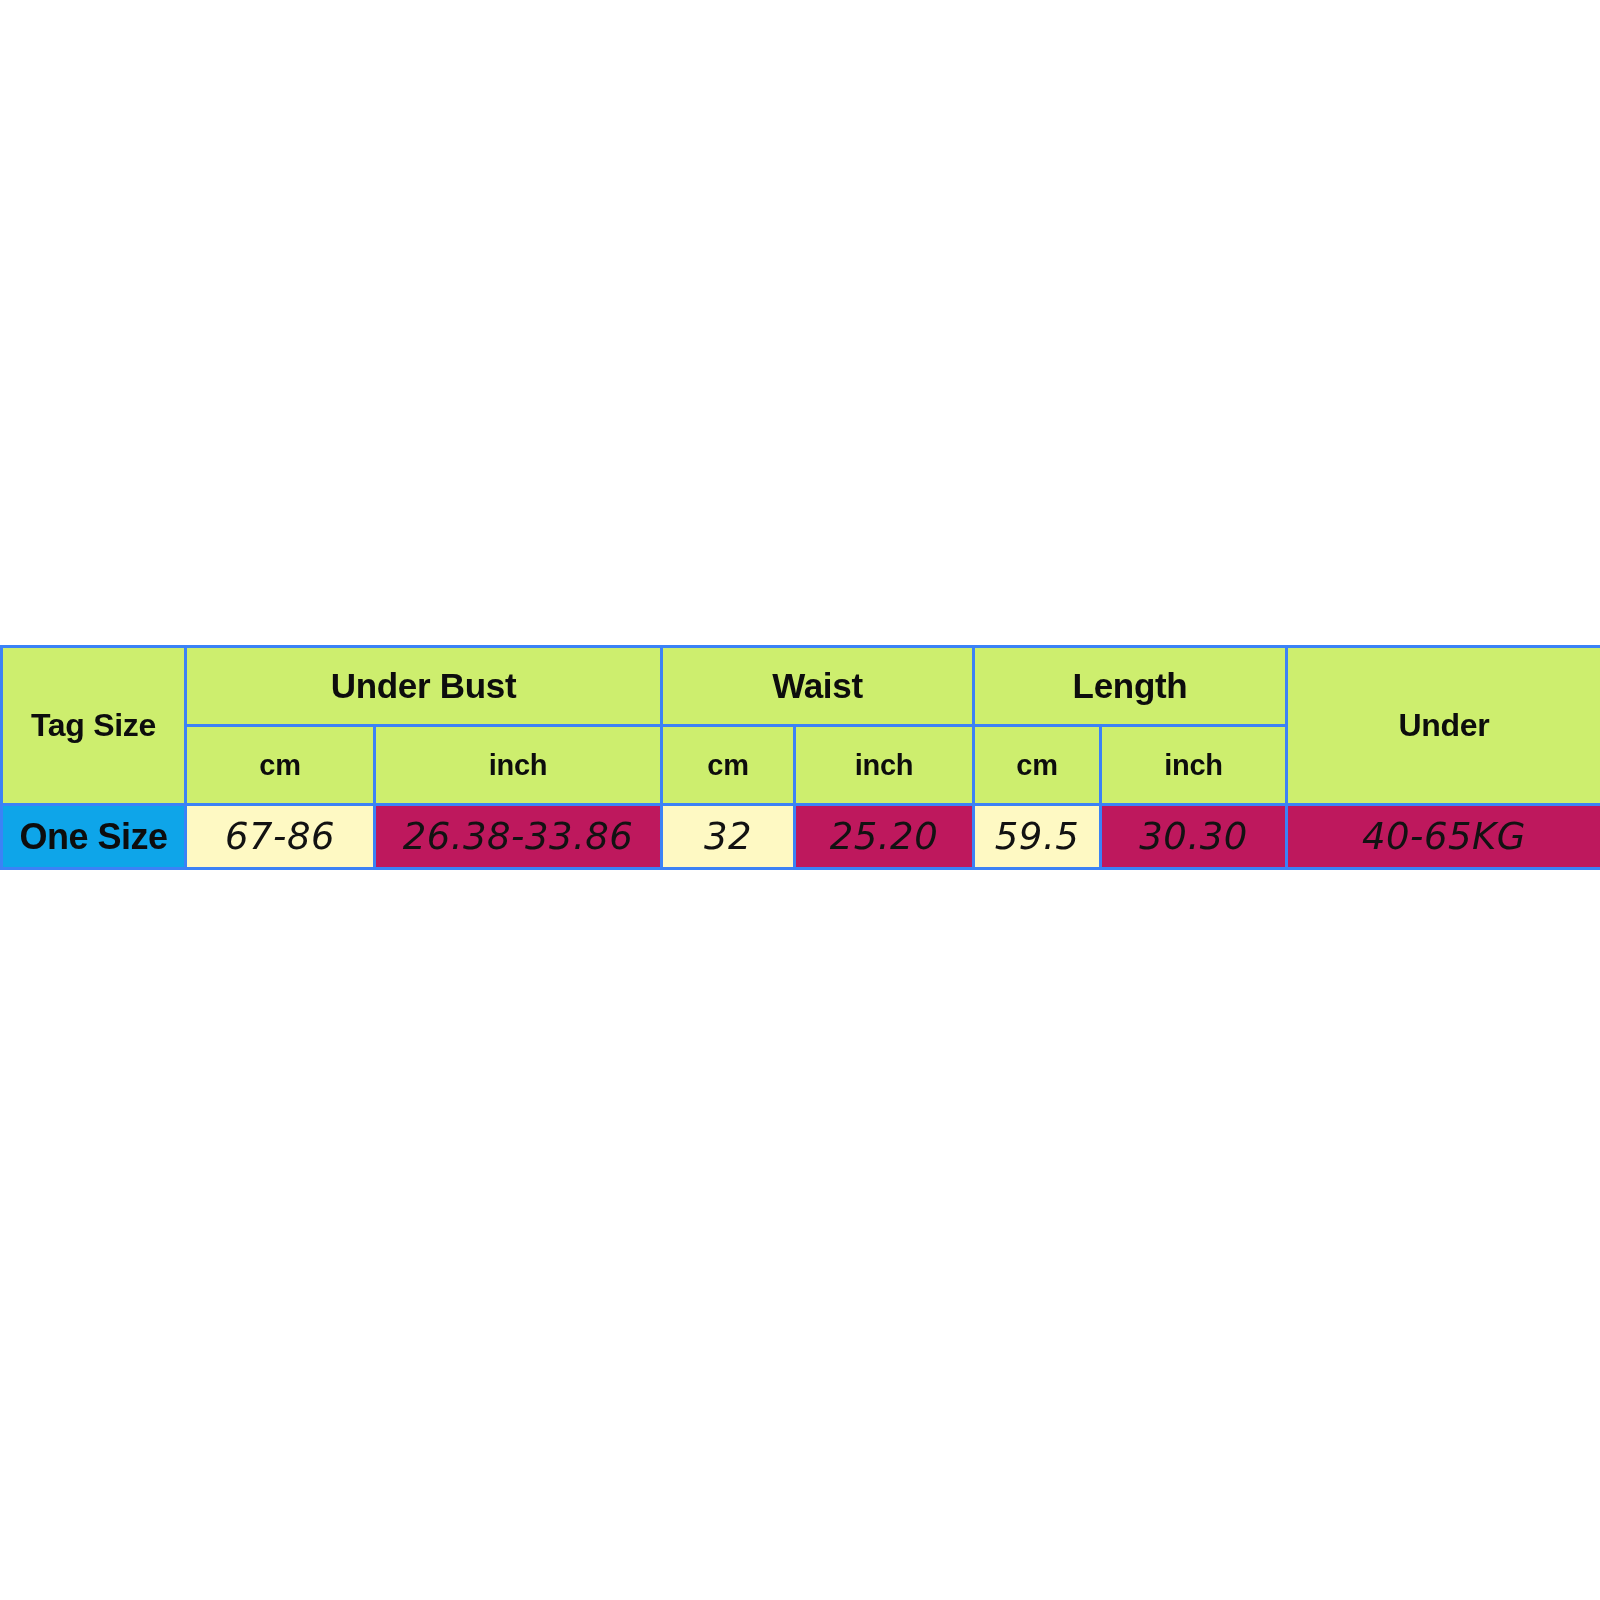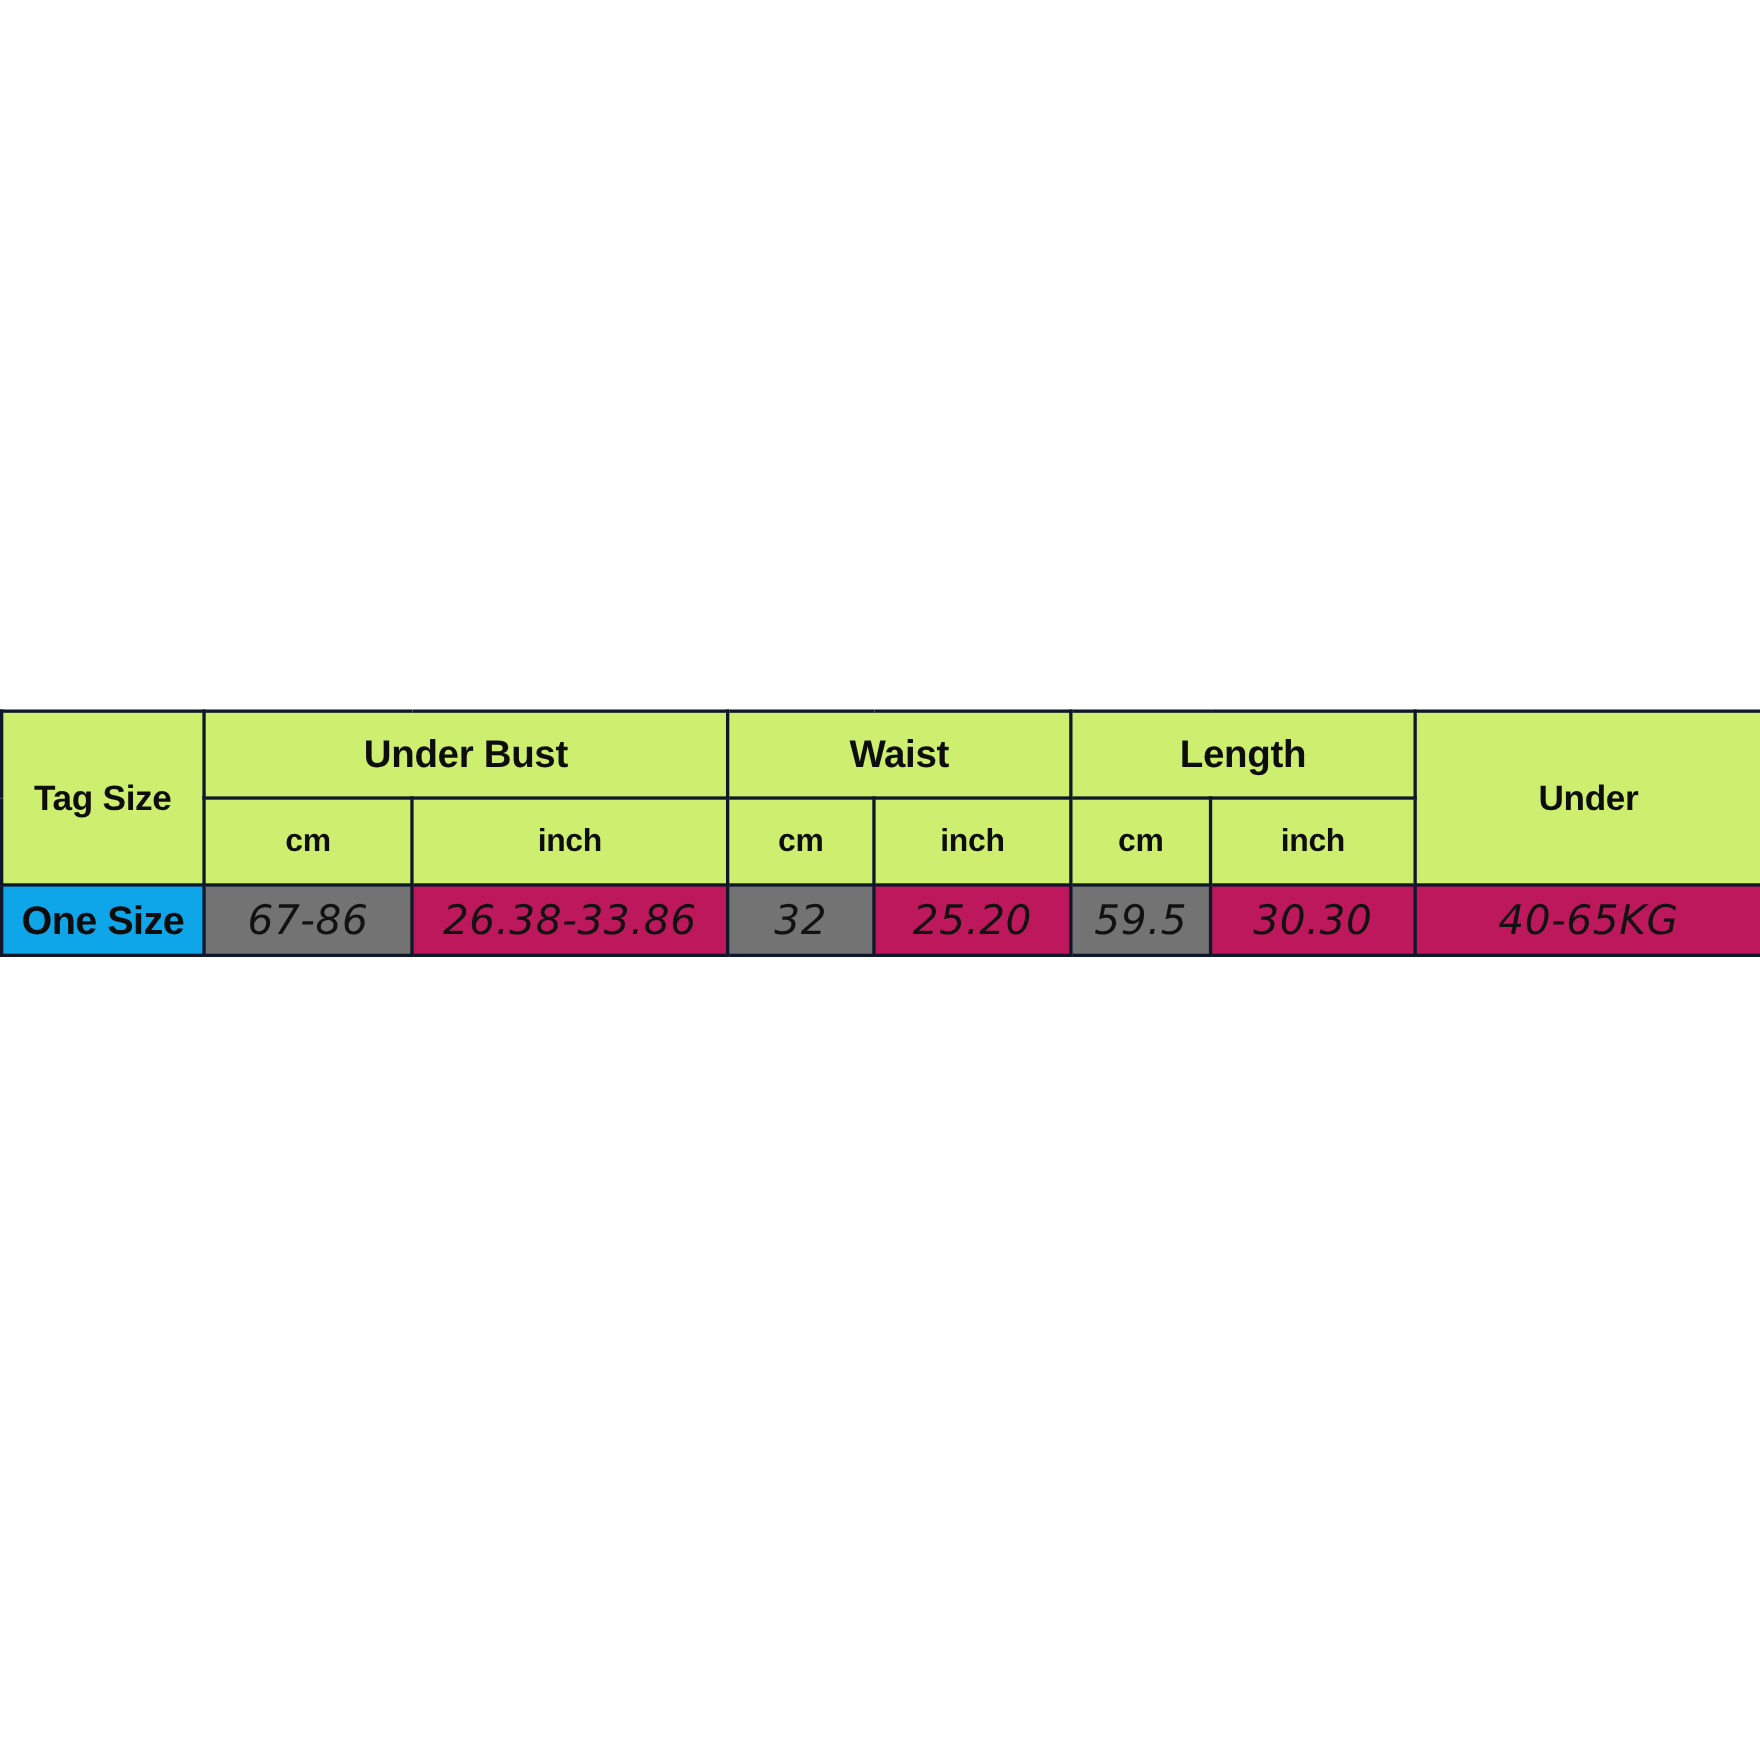--- a/index.html
+++ b/index.html
@@ -24,21 +24,21 @@
   }
 
   table.size-chart {
     border-collapse: collapse;
     table-layout: fixed;
     width: 1600px;
     background: #ffffff;
   }
 
   table.size-chart td {
-    border: 3px solid #0f172a;
+    border: 3px solid #3b82f6;
     padding: 0;
     text-align: center;
     vertical-align: middle;
     box-sizing: border-box;
   }
 
   
   .hdr {
     background: #cdee6e;
     color: #0d0d0d;
@@ -74,21 +74,21 @@
   }
   .cell-val {
     font-family: "DejaVu Sans", sans-serif;
     font-style: italic;
     font-weight: 400;
     font-size: 37px;
     color: #121212;
     letter-spacing: 0.5px;
   }
   .cell-val.cm {
-    background: #737373;
+    background: #fef9c3;
   }
   .cell-val.inch,
   .cell-val.weight {
     background: #be185d;
   }
 
   
   .c-tag    { width: 184px; }
   .c-ub-cm  { width: 189px; }
   .c-ub-in  { width: 287px; }

